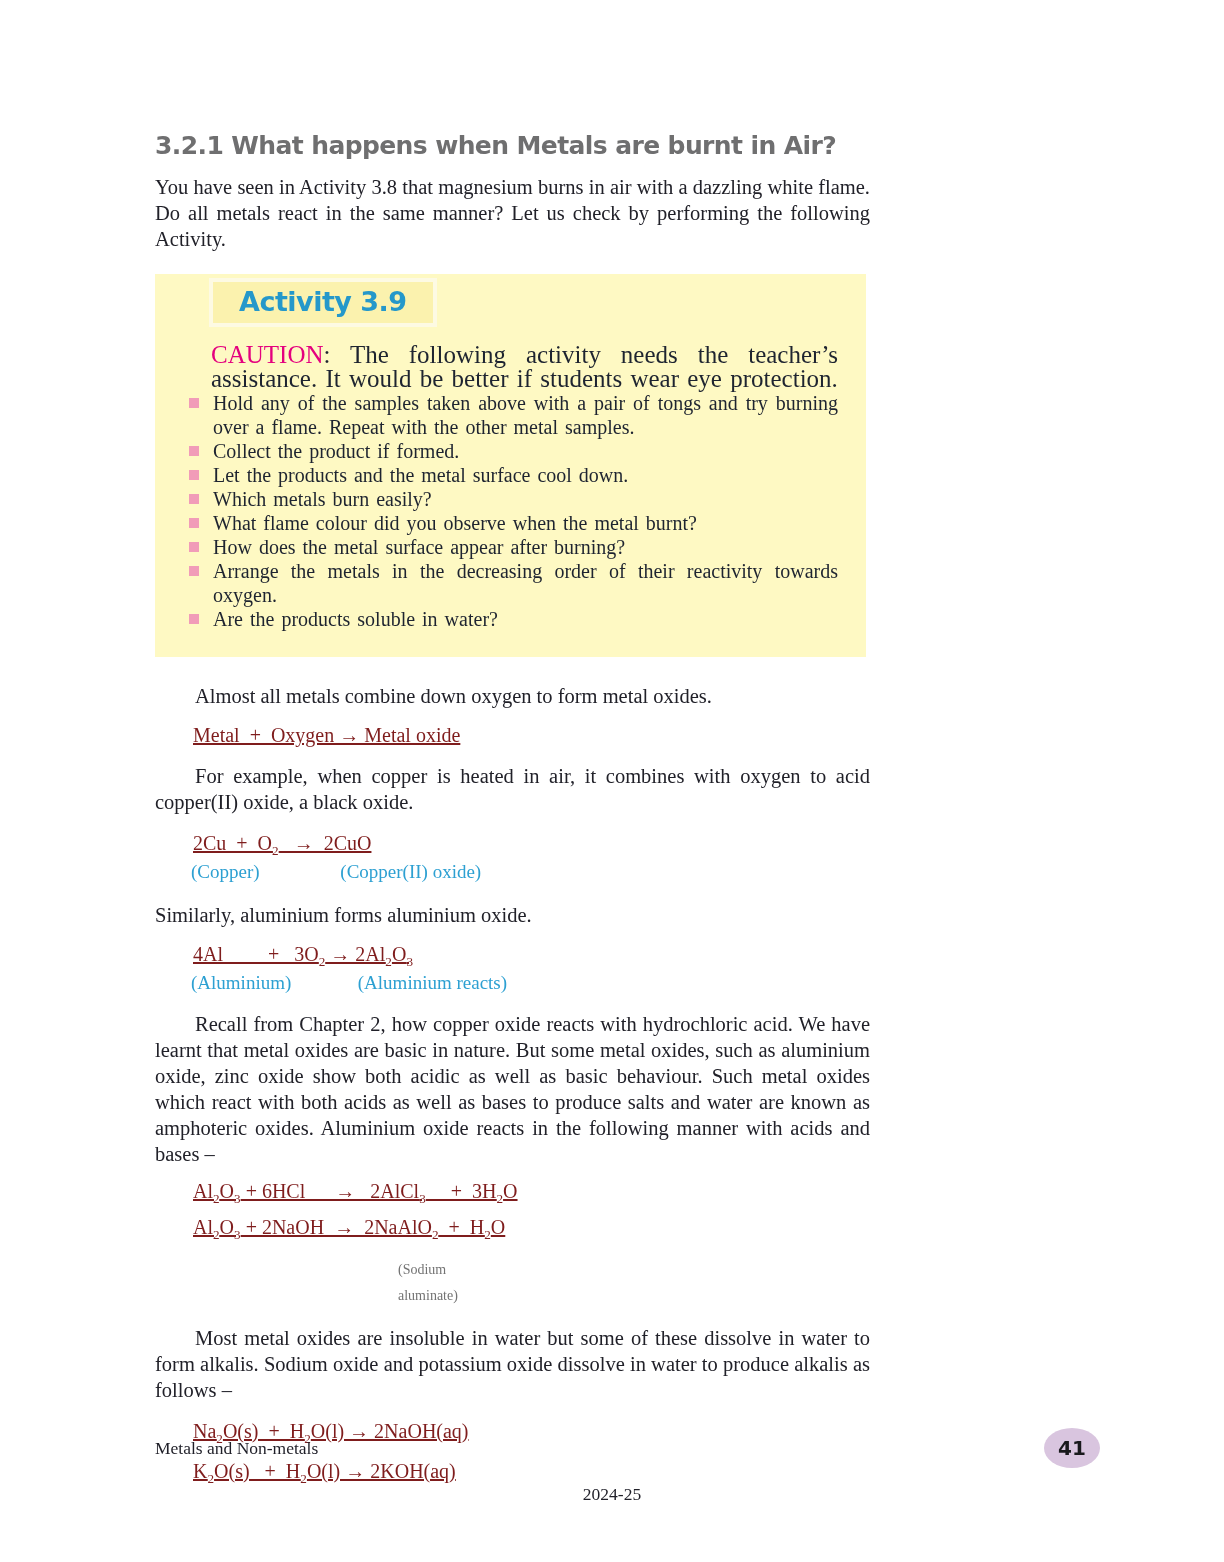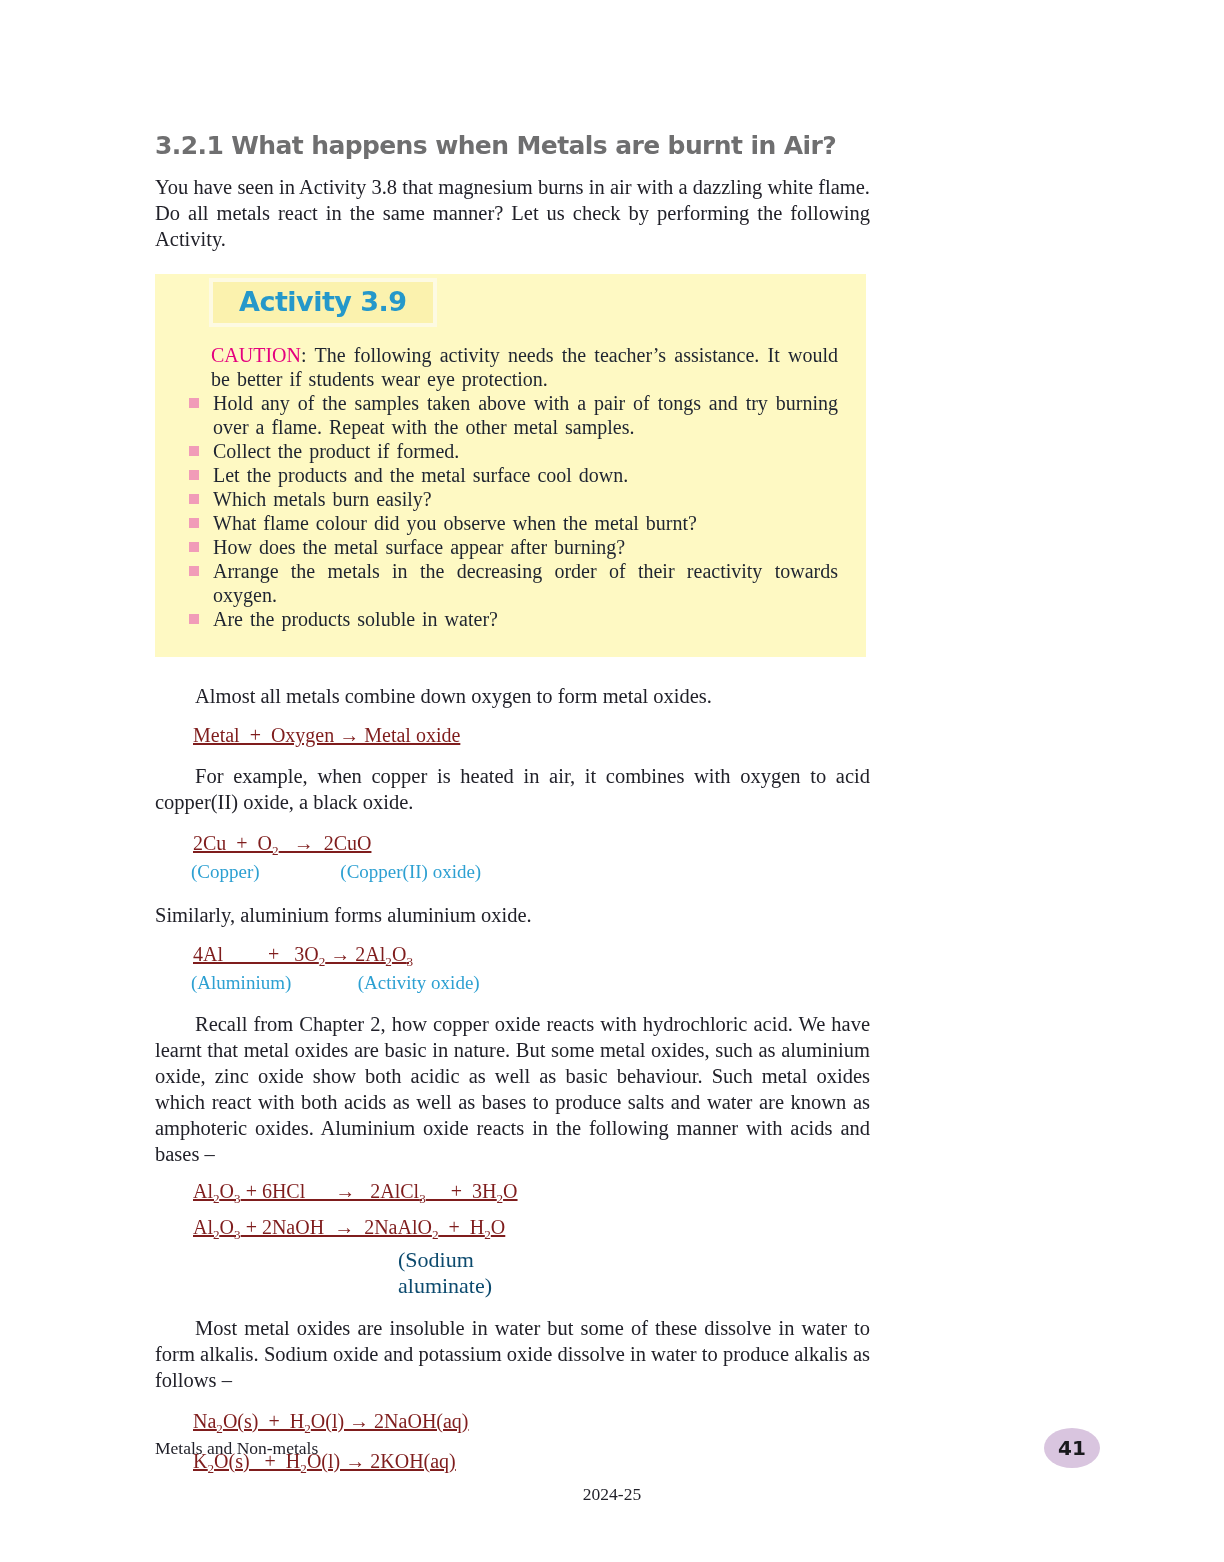--- a/index.html
+++ b/index.html
@@ -45,21 +45,21 @@
     border:4px solid #fdfae3;
     padding:4px 26px 6px 26px;
     font-family:"DejaVu Sans","Liberation Sans",sans-serif;
     font-weight:bold;
     font-size:27px;
     letter-spacing:-0.5px;
     color:#2598ca;
   }
   .caution{
     margin:16px 0 0 24px;
-    font-size:20px;
+    font-size:25px;
     line-height:24px;
     text-align:justify;
     word-spacing:2px;
     color:#1e2430;
   }
   .caution .caution-word{color:#e4017e;}
   ul.bullet-list{
     list-style:none;
     margin:0;padding:0;
   }
@@ -96,24 +96,24 @@
     line-height:0;
   }
   .eq-labels{
     margin:2px 0 0 36px;
     font-size:19px;
     line-height:25px;
     color:#2da0d2;
     white-space:pre-wrap;
   }
   .eq-sublabel{
-    margin:6px 0 0 243px;
-    font-size:22px;
+    margin:16px 0 0 243px;
+    font-size:14px;
     line-height:26px;
-    color:#0c4a6e;
+    color:#737373;
     white-space:pre-wrap;
   }
 
   
   .footer-row{
     position:absolute;
     left:155px;top:1428px;
     width:945px;
     display:flex;
     justify-content:space-between;
@@ -178,21 +178,21 @@
 
     <div>
       <p class="eq" style="margin-top:14px;">2Cu  +  O<sub>2</sub>   →  2CuO</p>
       <p class="eq-labels">(Copper)                 (Copper(II) oxide)</p>
     </div>
 
     <p class="body noindent" style="margin-top:18px;">Similarly, aluminium forms aluminium oxide.</p>
 
     <div>
       <p class="eq">4Al         +   3O<sub>2</sub> → 2Al<sub>2</sub>O<sub>3</sub></p>
-      <p class="eq-labels">(Aluminium)              (Activity oxide)</p>
+      <p class="eq-labels">(Aluminium)              (Aluminium reacts)</p>
     </div>
 
     <p class="body indent" style="margin-top:16px;">Recall from Chapter 2, how copper oxide reacts with hydrochloric acid. We have learnt that metal oxides are basic in nature. But some metal oxides, such as aluminium oxide, zinc oxide show both acidic as well as basic behaviour. Such metal oxides which react with both acids as well as bases to produce salts and water are known as amphoteric oxides. Aluminium oxide reacts in the following manner with acids and bases –</p>
 
     <p class="eq" style="margin-top:10px;">Al<sub>2</sub>O<sub>3</sub> + 6HCl      →   2AlCl<sub>3</sub>     +  3H<sub>2</sub>O</p>
 
     <p class="eq" style="margin-top:8px;">Al<sub>2</sub>O<sub>3</sub> + 2NaOH  →  2NaAlO<sub>2</sub>  +  H<sub>2</sub>O</p>
 
     <p class="eq-sublabel">(Sodium
 aluminate)</p>

